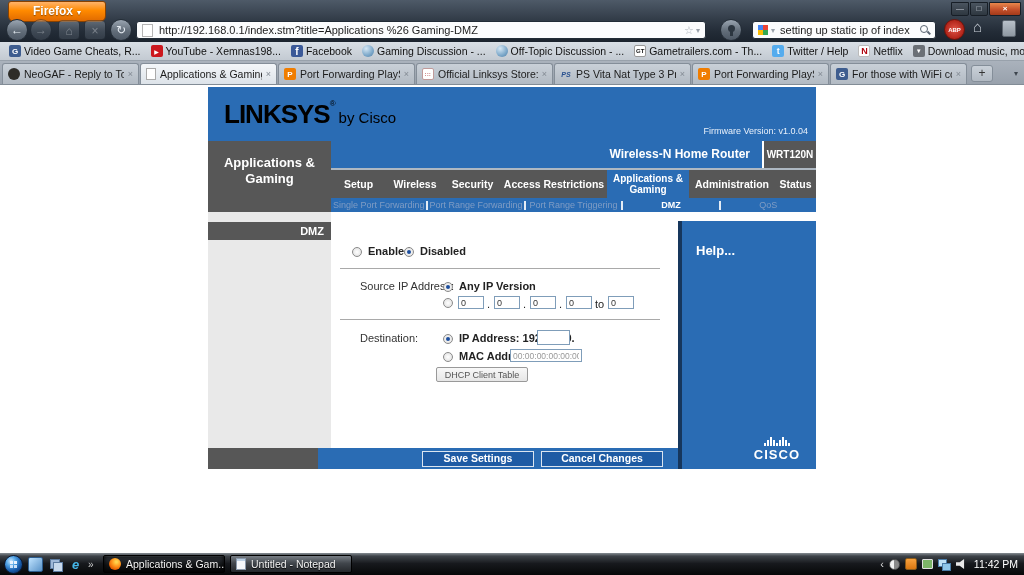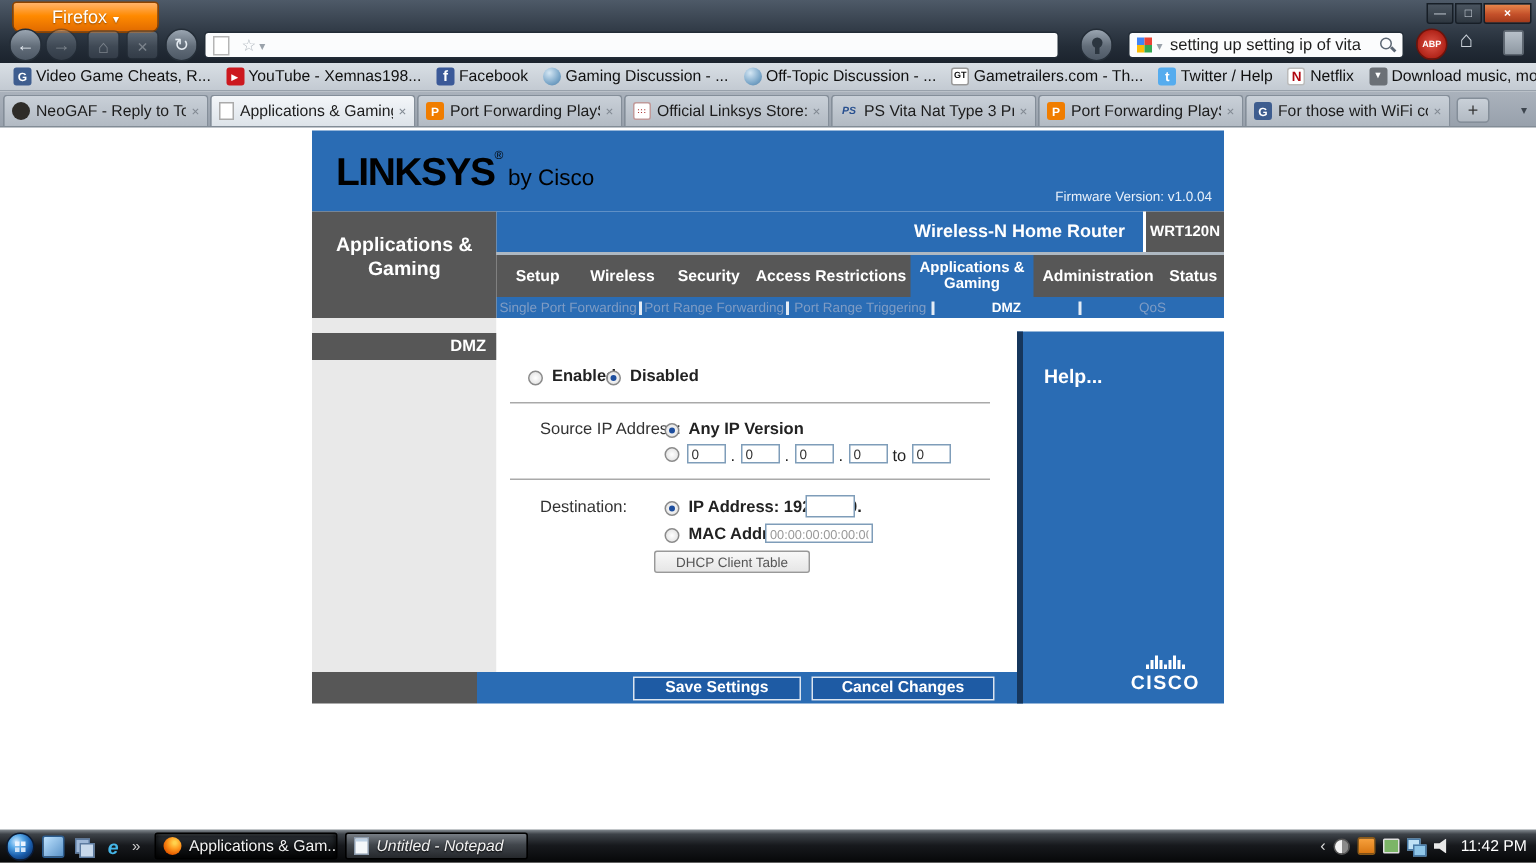--- a/index.html
+++ b/index.html
@@ -4,21 +4,21 @@
 <style>
   * { margin:0; padding:0; box-sizing:border-box; font-family:"Liberation Sans","DejaVu Sans",sans-serif; }
   html,body { background:#000; }
   #screen { position:relative; width:1024px; height:575px; overflow:hidden; background:#fff; }
 
   
   .chrome-top { position:absolute; left:0; top:0; width:1024px; height:42px;
     background:linear-gradient(#4e5a68,#333d49 45%,#232c37 75%,#1b232d); }
   .ff-btn { position:absolute; left:8px; top:1px; width:98px; height:21px; border-radius:3px 3px 6px 6px;
     background:linear-gradient(#ffb36b,#ff8a00 45%,#e06a00); border:1px solid #8a4200;
-    color:#fff; font-weight:normal; font-size:12px; text-align:center; line-height:19px;
+    color:#fff; font-weight:bold; font-size:12px; text-align:center; line-height:19px;
     text-shadow:0 1px 1px rgba(0,0,0,.4); cursor:default; }
   .ff-btn .caret { font-size:8px; margin-left:4px; }
   .win-controls { position:absolute; right:3px; top:2px; display:flex; gap:1px; }
   .win-btn { height:14px; width:18px; background:linear-gradient(#4a545f,#2e3740); border:1px solid #171e26;
     color:#cfd6de; font-size:8px; text-align:center; line-height:12px; border-radius:0 0 2px 2px; }
   .win-btn.close { width:32px; background:linear-gradient(#e8874c,#c4502a 55%,#a33a1a); color:#fff; font-weight:bold; }
 
   .nav-circle { position:absolute; top:19px; width:22px; height:22px; border-radius:50%;
     background:linear-gradient(#9aa5b1,#626d79 55%,#4d5865); border:1px solid #242d37;
     color:#e5ebf1; font-size:12px; text-align:center; line-height:20px; }
@@ -131,21 +131,21 @@
   .r-content { position:absolute; left:123px; top:125px; width:485px; height:236px; background:#fff; }
   .c-abs { position:absolute; font-size:11px; color:#222; white-space:nowrap; }
   .c-bold { font-weight:bold; }
   .c-div { position:absolute; left:9px; width:320px; height:1px; background:#a9a9a9; }
   .radio { position:absolute; width:10px; height:10px; border-radius:50%; border:1px solid #8a8a8a;
     background:radial-gradient(#fff,#dcdcdc); }
   .radio.checked::after { content:""; display:block; width:4px; height:4px; margin:2px; border-radius:50%; background:#1d4e9e; }
   .ip-in { position:absolute; width:26px; height:13px; border:1px solid #7f9db9; font-size:9px; color:#333; padding:0 2px; }
   .dest-ip-in { position:absolute; width:33px; height:15px; border:1px solid #7f9db9; font-size:10px; padding:0 2px; }
   .mac-in { position:absolute; width:72px; height:13px; border:1px solid #7f9db9; font-size:8.5px; color:#999; padding:0 2px; }
-  .dhcp-btn { position:absolute; left:105px; top:155px; width:104px; height:15px;
+  .dhcp-btn { position:absolute; left:105px; top:155px; width:92px; height:15px;
     background:linear-gradient(#f8f8f8,#e6e6e6); border:1px solid #999; border-radius:2px; font-size:9px; color:#555; }
 
   .r-help { position:absolute; left:470px; top:134px; width:138px; height:248px; background:#2a6cb4;
     border-left:4px solid #16365c; }
   .r-help-label { position:absolute; left:14px; top:22px; color:#fff; font-weight:bold; font-size:13px; }
   .cisco { position:absolute; right:16px; bottom:7px; text-align:center; }
   .cisco-bars { display:flex; align-items:flex-end; justify-content:center; gap:1px; height:11px; margin-bottom:1px; }
   .cisco-bars i { width:2px; background:#fff; display:block; }
   .cisco-text { color:#fff; font-weight:bold; font-size:13px; letter-spacing:1px; }
 
@@ -170,21 +170,21 @@
   .ql-flip { position:relative; }
   .ql-flip::before { content:""; position:absolute; left:2px; top:2px; width:8px; height:8px; background:#9fb8d8; border:1px solid #5d7ba0; }
   .ql-flip::after { content:""; position:absolute; left:5px; top:5px; width:8px; height:8px; background:#c8d9ec; border:1px solid #5d7ba0; }
   .ql-ie { color:#45b6e8; font-weight:bold; font-style:italic; font-size:13px; }
   .ql-chevron { color:#ccc; font-size:10px; width:10px; }
   .task-btn { height:18px; width:122px; border-radius:2px; border:1px solid #000; display:flex; gap:5px;
     align-items:center; padding:0 5px; font-size:10.5px; color:#f2f2f2; text-shadow:0 1px 1px #000;
     white-space:nowrap; overflow:hidden; flex:none; }
   .task-btn.active { background:linear-gradient(#30353b,#101214 60%,#050607);
     box-shadow:inset 0 0 4px #000, inset 0 1px 0 #4a5055; }
-  .task-btn.inactive { background:linear-gradient(#787e85,#41464c 45%,#25282c);font-style:italic; }
+  .task-btn.inactive { background:linear-gradient(#787e85,#41464c 45%,#25282c); }
   .task-ico-ff { width:12px; height:12px; border-radius:50%; flex:none;
     background:radial-gradient(circle at 62% 32%,#ffd24d 8%,#ff9a1f 38%,#e65c00 72%,#b34700); }
   .task-ico-note { width:10px; height:12px; background:#f4f7fa; border:1px solid #8a99ab; flex:none;
     box-shadow:inset 0 2px 0 #bcd0e4; }
   .tray { margin-left:auto; display:flex; align-items:center; gap:5px; padding-right:6px; }
   .tray-chevron { color:#ddd; font-size:11px; }
   .tray-circle { width:11px; height:11px; border-radius:50%; background:linear-gradient(90deg,#f2f2f2 50%,#8a8a8a 50%); border:1px solid #555; }
   .tray-orange { width:12px; height:12px; border-radius:2px; background:linear-gradient(#f7a13d,#d97712); border:1px solid #8a5a1a; }
   .tray-batt { width:11px; height:10px; background:#7cb567; border:1px solid #e0e0e0; border-radius:1px; }
   .tray-net { position:relative; width:13px; height:11px; }
@@ -210,35 +210,36 @@
     </div>
 
     <div class="nav-circle" style="left:6px">←</div>
     <div class="nav-circle dim" style="left:30px">→</div>
     <div class="nav-circle nav-sq dim" style="left:58px">⌂</div>
     <div class="nav-circle nav-sq dim" style="left:84px">×</div>
     <div class="nav-circle" style="left:110px">↻</div>
 
     <div class="url-bar">
       <span class="page-ico"></span>
+      <span class="url-text">http://192.168.0.1/index.stm?title=Applications %26 Gaming-DMZ</span>
       <span class="star">☆</span>
       <span class="tiny-caret">▾</span>
     </div>
 
     <div class="keyhole-btn"></div>
 
     <div class="search-bar">
       <span class="g-ico">
           <i></i>
           <i></i>
           <i></i>
           <i></i>
         </span>
       <span class="tiny-caret">▾</span>
-      <span class="search-text">setting up setting ip of vita</span>
+      <span class="search-text">setting up static ip of index</span>
       <span class="mag"></span>
     </div>
 
     <div class="abp-btn">ABP</div>
     <div class="home-btn">⌂</div>
     <div class="clip-btn"></div>
   </div>
 
   <div class="bm-bar">
     <span id="bm-list" style="display:flex;align-items:center;">

